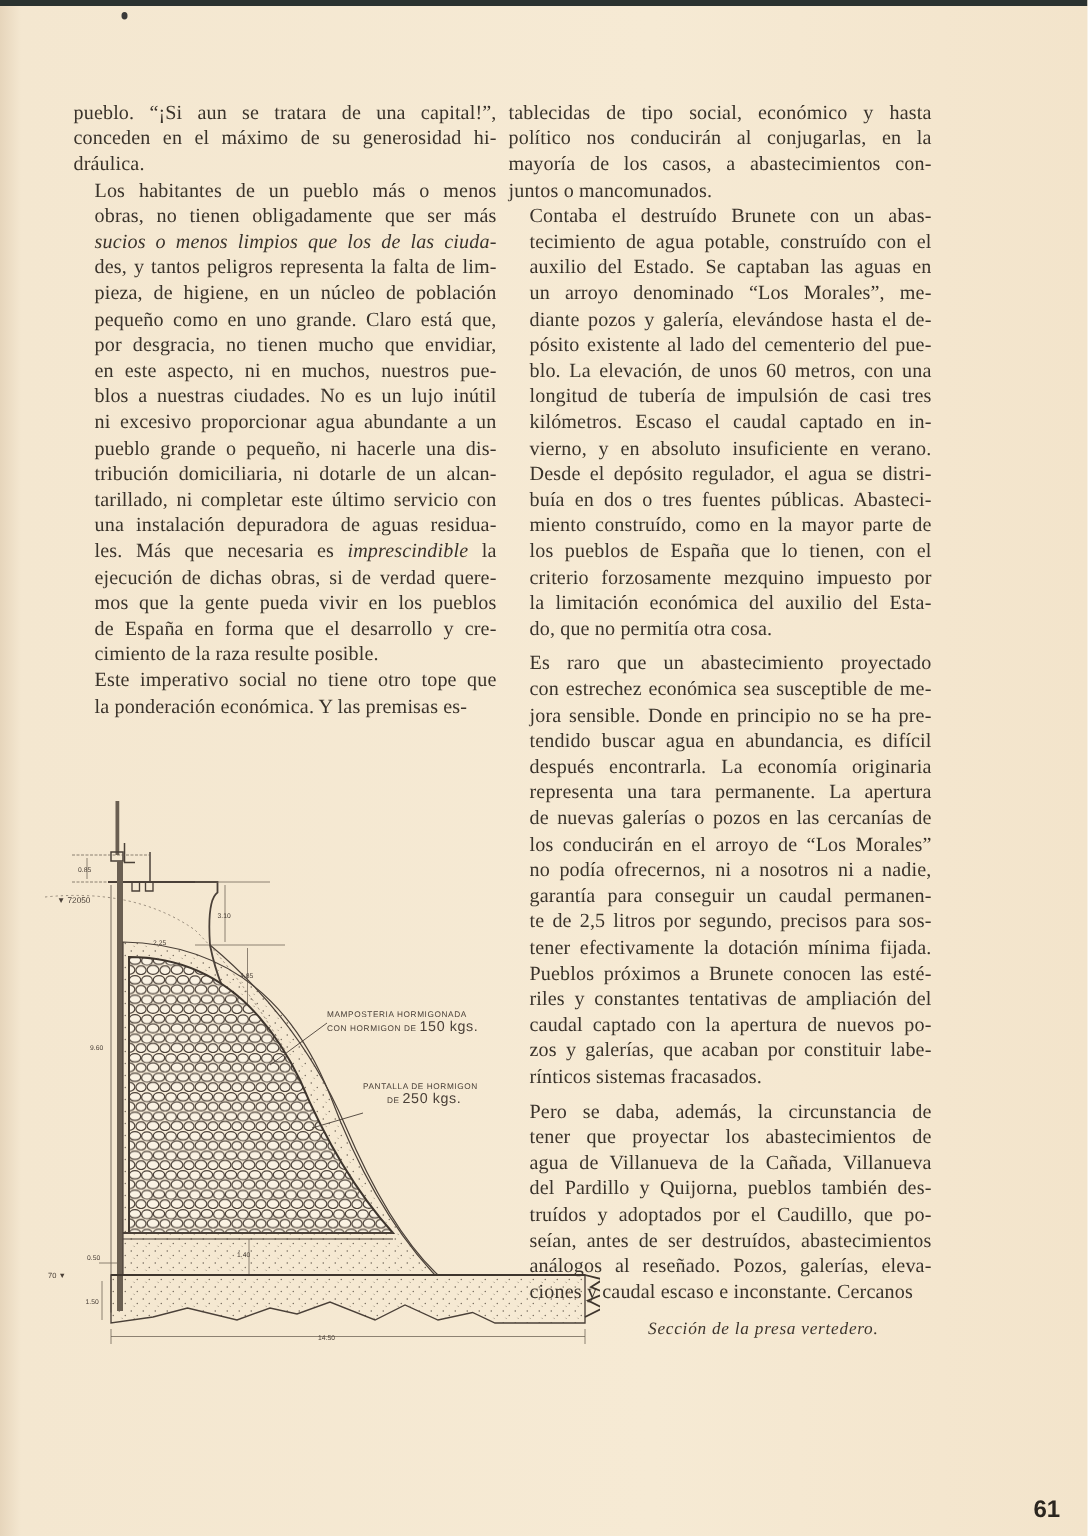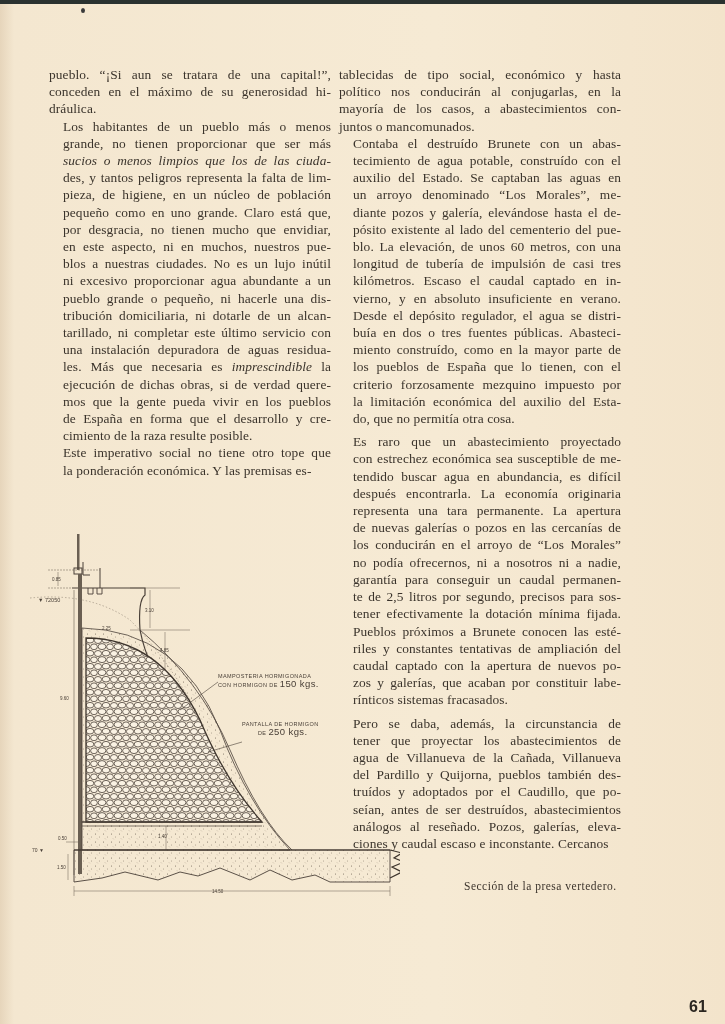--- a/index.html
+++ b/index.html
@@ -18,21 +18,21 @@
     hyphens:manual; letter-spacing:0.1px;
   }
   .col-left { left:49px; }
   .col-right { left:339px; }
   .col p { margin:0; text-indent:0; }
   .col p.indent { text-indent:14px; }
   .col p.gap { margin-top:6px; }
   .col em { font-style:italic; }
   svg.dam { position:absolute; left:30px; top:520px; }
   .caption {
-    position:absolute; left:464px; top:880px; 
+    position:absolute; left:432px; top:880px; font-style:italic;
     font-size:11.5px; letter-spacing:0.5px; color:#3c342c;
   }
   .page-num {
     position:absolute; left:689px; top:998px;
     font-family:"Liberation Sans", "DejaVu Sans", sans-serif; font-weight:bold;
     font-size:16px; color:#2b2620;
   }
   .label-small {
     font-family:"Liberation Sans", "DejaVu Sans", sans-serif;
     font-size:5.5px; fill:#4a4038; letter-spacing:0.4px;
@@ -47,21 +47,21 @@
 <div class="dot"></div>
 
 <div class="col col-left" id="leftcol">
     <p>
       <span style="display: block; text-align-last: justify;">pueblo. “¡Si aun se tratara de una capital!”,</span>
       <span style="display: block; text-align-last: justify;">conceden en el máximo de su generosidad hi-</span>
       <span style="display: block; text-align-last: left;">dráulica.</span>
     </p>
     <p class="indent">
       <span style="display: block; text-align-last: justify; text-indent: 14px;">Los habitantes de un pueblo más o menos</span>
-      <span style="display: block; text-align-last: justify;">grande, no tienen proporcionar que ser más</span>
+      <span style="display: block; text-align-last: justify;">obras, no tienen obligadamente que ser más</span>
       <span style="display: block; text-align-last: justify; font-style: italic;">sucios o menos limpios que los de las ciuda-</span>
       <span style="display: block; text-align-last: justify;">des, y tantos peligros representa la falta de lim-</span>
       <span style="display: block; text-align-last: justify;">pieza, de higiene, en un núcleo de población</span>
       <span style="display: block; text-align-last: justify;">pequeño como en uno grande. Claro está que,</span>
       <span style="display: block; text-align-last: justify;">por desgracia, no tienen mucho que envidiar,</span>
       <span style="display: block; text-align-last: justify;">en este aspecto, ni en muchos, nuestros pue-</span>
       <span style="display: block; text-align-last: justify;">blos a nuestras ciudades. No es un lujo inútil</span>
       <span style="display: block; text-align-last: justify;">ni excesivo proporcionar agua abundante a un</span>
       <span style="display: block; text-align-last: justify;">pueblo grande o pequeño, ni hacerle una dis-</span>
       <span style="display: block; text-align-last: justify;">tribución domiciliaria, ni dotarle de un alcan-</span>
@@ -100,20 +100,21 @@
       <span style="display: block; text-align-last: justify;">buía en dos o tres fuentes públicas. Abasteci-</span>
       <span style="display: block; text-align-last: justify;">miento construído, como en la mayor parte de</span>
       <span style="display: block; text-align-last: justify;">los pueblos de España que lo tienen, con el</span>
       <span style="display: block; text-align-last: justify;">criterio forzosamente mezquino impuesto por</span>
       <span style="display: block; text-align-last: justify;">la limitación económica del auxilio del Esta-</span>
       <span style="display: block; text-align-last: left;">do, que no permitía otra cosa.</span>
     </p>
     <p class="indent gap">
       <span style="display: block; text-align-last: justify; text-indent: 14px;">Es raro que un abastecimiento proyectado</span>
       <span style="display: block; text-align-last: justify;">con estrechez económica sea susceptible de me-</span>
+      <span style="display: block; text-align-last: justify;">jora sensible. Donde en principio no se ha pre-</span>
       <span style="display: block; text-align-last: justify;">tendido buscar agua en abundancia, es difícil</span>
       <span style="display: block; text-align-last: justify;">después encontrarla. La economía originaria</span>
       <span style="display: block; text-align-last: justify;">representa una tara permanente. La apertura</span>
       <span style="display: block; text-align-last: justify;">de nuevas galerías o pozos en las cercanías de</span>
       <span style="display: block; text-align-last: justify;">los conducirán en el arroyo de “Los Morales”</span>
       <span style="display: block; text-align-last: justify;">no podía ofrecernos, ni a nosotros ni a nadie,</span>
       <span style="display: block; text-align-last: justify;">garantía para conseguir un caudal permanen-</span>
       <span style="display: block; text-align-last: justify;">te de 2,5 litros por segundo, precisos para sos-</span>
       <span style="display: block; text-align-last: justify;">tener efectivamente la dotación mínima fijada.</span>
       <span style="display: block; text-align-last: justify;">Pueblos próximos a Brunete conocen las esté-</span>

